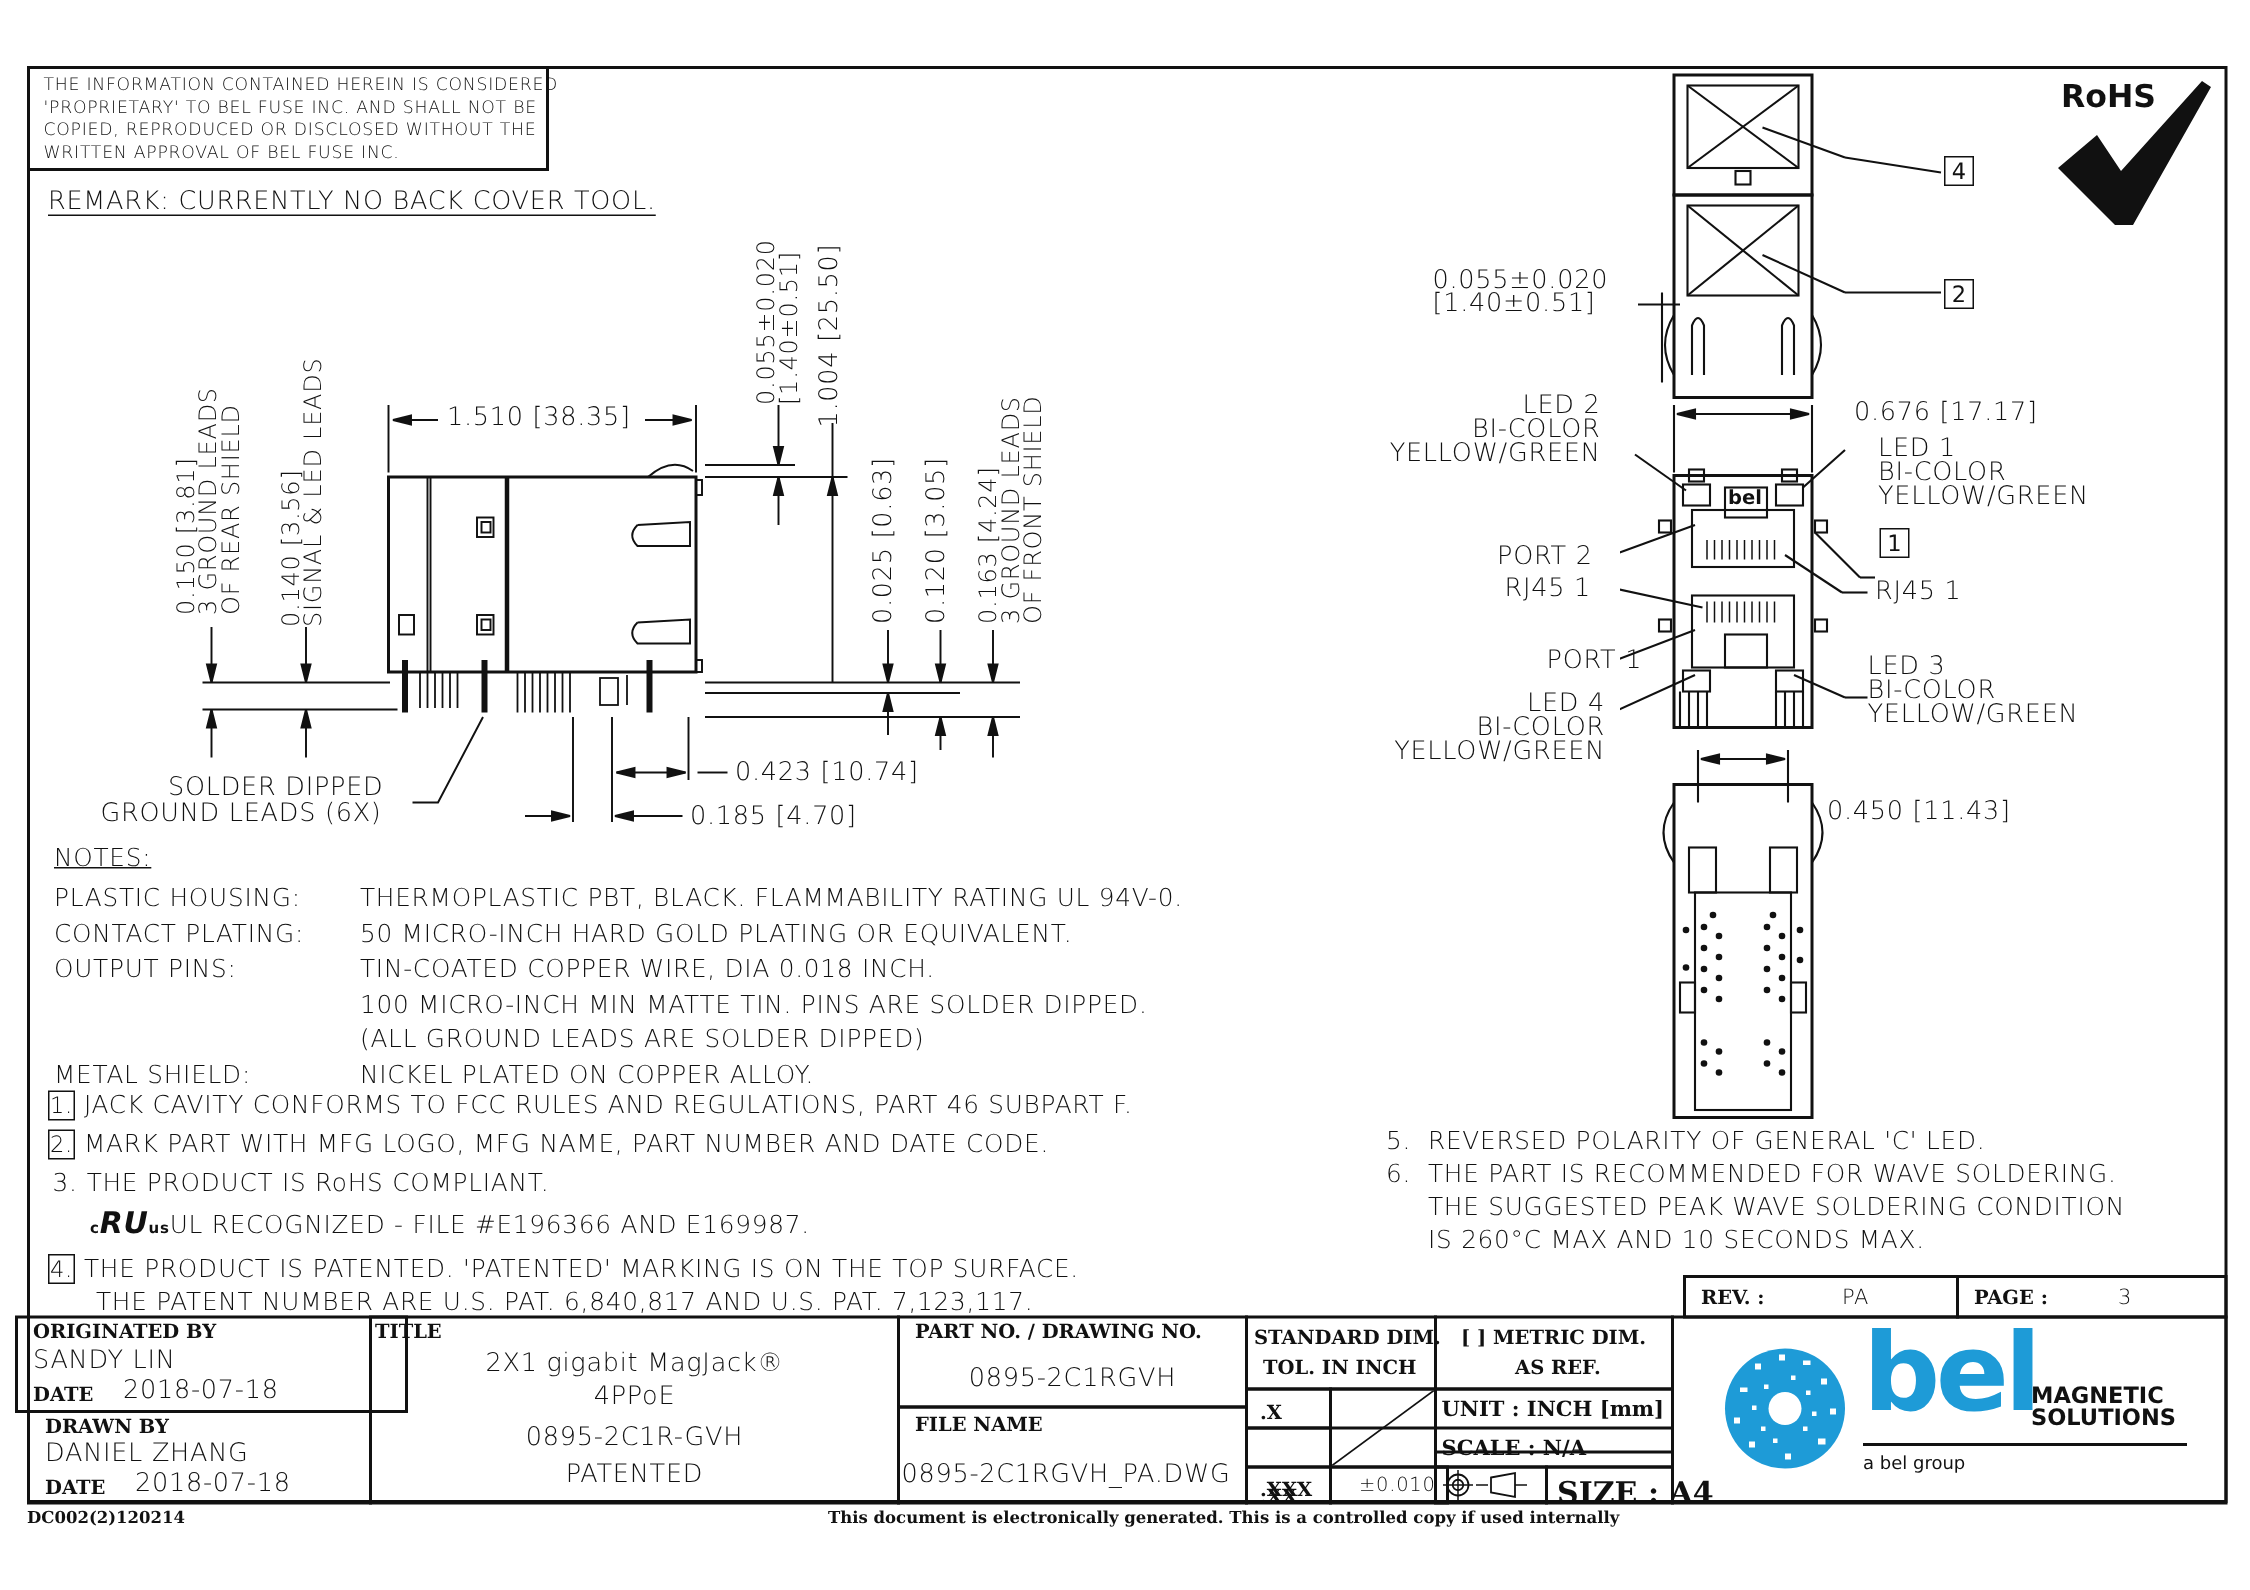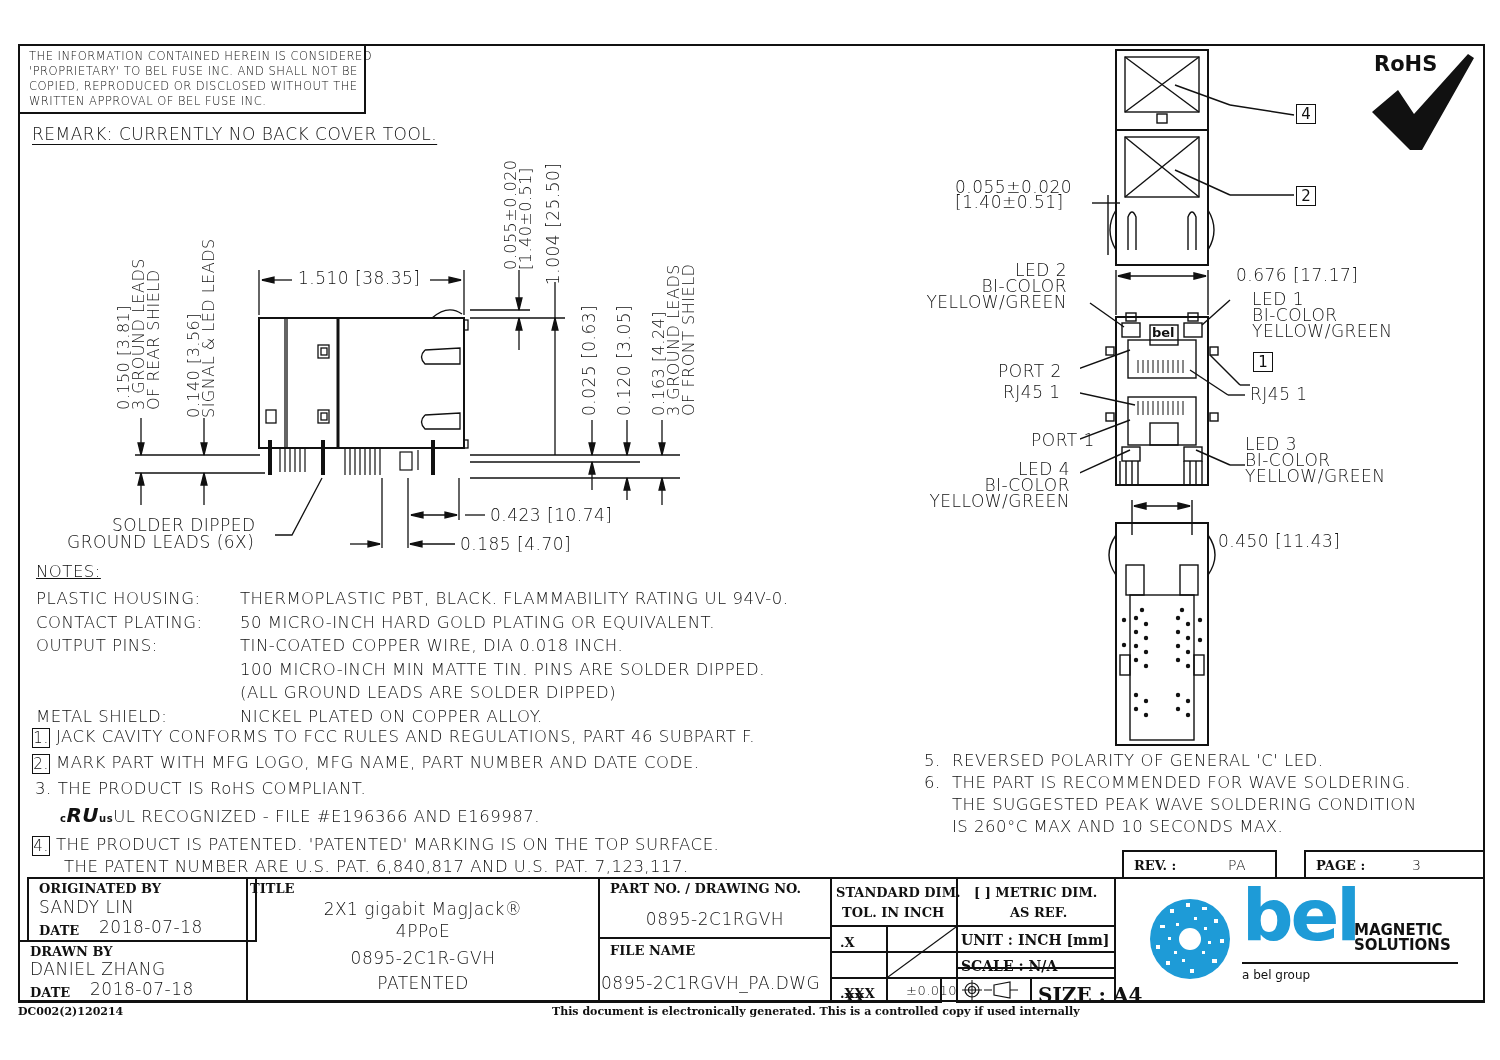--- a/index.html
+++ b/index.html
@@ -368,21 +368,21 @@
   <div style="padding-left:32px;margin-top:-4px;"><span>THE PATENT NUMBER ARE U.S. PAT. 6,840,817 AND U.S. PAT. 7,123,117.</span></div>
 </div>
 
 <div class="abs cad notes" style="left:924px;top:750px;line-height:22px;">
   <div><span style="display:inline-block;width:28px;">5.</span><span>REVERSED POLARITY OF GENERAL 'C' LED.</span></div>
   <div><span style="display:inline-block;width:28px;">6.</span><span>THE PART IS RECOMMENDED FOR WAVE SOLDERING.</span></div>
   <div><span style="display:inline-block;width:28px;"></span><span>THE SUGGESTED PEAK WAVE SOLDERING CONDITION</span></div>
   <div><span style="display:inline-block;width:28px;"></span><span>IS 260°C MAX AND 10 SECONDS MAX.</span></div>
 </div>
 
-<div class="tb" style="left:27px;top:877px;width:230px;height:65px;">
+<div class="tb" style="left:10px;top:877px;width:262px;height:65px;">
   <div class="serif-b tb-label abs" style="left:10px;top:2px;">ORIGINATED BY</div>
   <div class="cad tb-val abs" style="left:10px;top:18px;">SANDY LIN</div>
   <div class="serif-b tb-label abs" style="left:10px;top:44px;">DATE</div>
   <div class="cad tb-val abs" style="left:70px;top:38px;">2018-07-18</div>
 </div>
 <div class="tb" style="left:18px;top:940px;width:230px;height:63px;">
   <div class="serif-b tb-label abs" style="left:10px;top:2px;">DRAWN BY</div>
   <div class="cad tb-val abs" style="left:10px;top:17px;">DANIEL ZHANG</div>
   <div class="serif-b tb-label abs" style="left:10px;top:43px;">DATE</div>
   <div class="cad tb-val abs" style="left:70px;top:37px;">2018-07-18</div>
@@ -417,21 +417,21 @@
   </div>
 <div class="tb" style="left:830px;top:977px;width:58px;height:26px;">
     <div class="serif-b tb-label abs" style="left:8px;top:7px;">.XXX</div>
   </div>
 <div class="tb" style="left:886px;top:925px;width:72px;height:54px;">
   <svg width="68" height="50" class="abs" style="left:0;top:0;">
       <line x1="0" y1="50" x2="68" y2="0" stroke="#111" stroke-width="1.2"></line>
       <line x1="0" y1="25" x2="68" y2="25" stroke="#111" stroke-width="2"></line>
     </svg>
 </div>
-<div class="tb" style="left:886px;top:977px;width:56px;height:26px;">
+<div class="tb" style="left:886px;top:977px;width:80px;height:26px;">
     <div class="cad abs" style="left:18px;top:4px;font-size:13px;">±0.010</div>
   </div>
 
 <div class="tb" style="left:956px;top:877px;width:160px;height:50px;">
   <div class="serif-b tb-label abs" style="left:16px;top:6px;">[ ] METRIC DIM.</div>
   <div class="serif-b tb-label abs" style="left:52px;top:26px;">AS REF.</div>
 </div>
 <div class="tb" style="left:956px;top:925px;width:160px;height:44px;">
     <div class="serif-b tb-label abs" style="left:3px;top:5px;font-size:14px;">UNIT : INCH [mm]</div>
   </div>
@@ -446,21 +446,21 @@
       <line x1="14" y1="1" x2="14" y2="21" stroke="#111"></line>
     <line x1="26" y1="11" x2="34" y2="11" stroke="#111"></line>
     <path d="M36,6 L52,3 L52,19 L36,16 Z" fill="none" stroke="#111" stroke-width="1.2"></path>
     <line x1="52" y1="11" x2="60" y2="11" stroke="#111"></line>
   </svg>
 </div>
 <div class="tb" style="left:1030px;top:977px;width:86px;height:26px;">
     <div class="serif-b tb-label abs" style="left:6px;top:4px;font-size:20px;">SIZE : A4</div>
   </div>
 
-<div class="tb" style="left:1122px;top:850px;width:155px;height:29px;padding-left:43px;">
+<div class="tb" style="left:1122px;top:850px;width:184px;height:29px;padding-left:43px;">
   <div class="serif-b tb-label abs" style="left:10px;top:6px;">REV. :</div>
   <div class="cad abs" style="left:104px;top:5px;font-size:14px;">PA</div>
 </div>
 <div class="tb" style="left:1304px;top:850px;width:181px;height:29px;">
   <div class="serif-b tb-label abs" style="left:10px;top:6px;">PAGE :</div>
   <div class="cad abs" style="left:106px;top:5px;font-size:14px;">3</div>
 </div>
 <div class="tb" style="left:1114px;top:877px;width:371px;height:126px;">
   <svg class="abs" style="left:30px;top:16px;" width="88" height="88">
     <circle cx="44" cy="44" r="40" fill="#1e9bd7"></circle>

